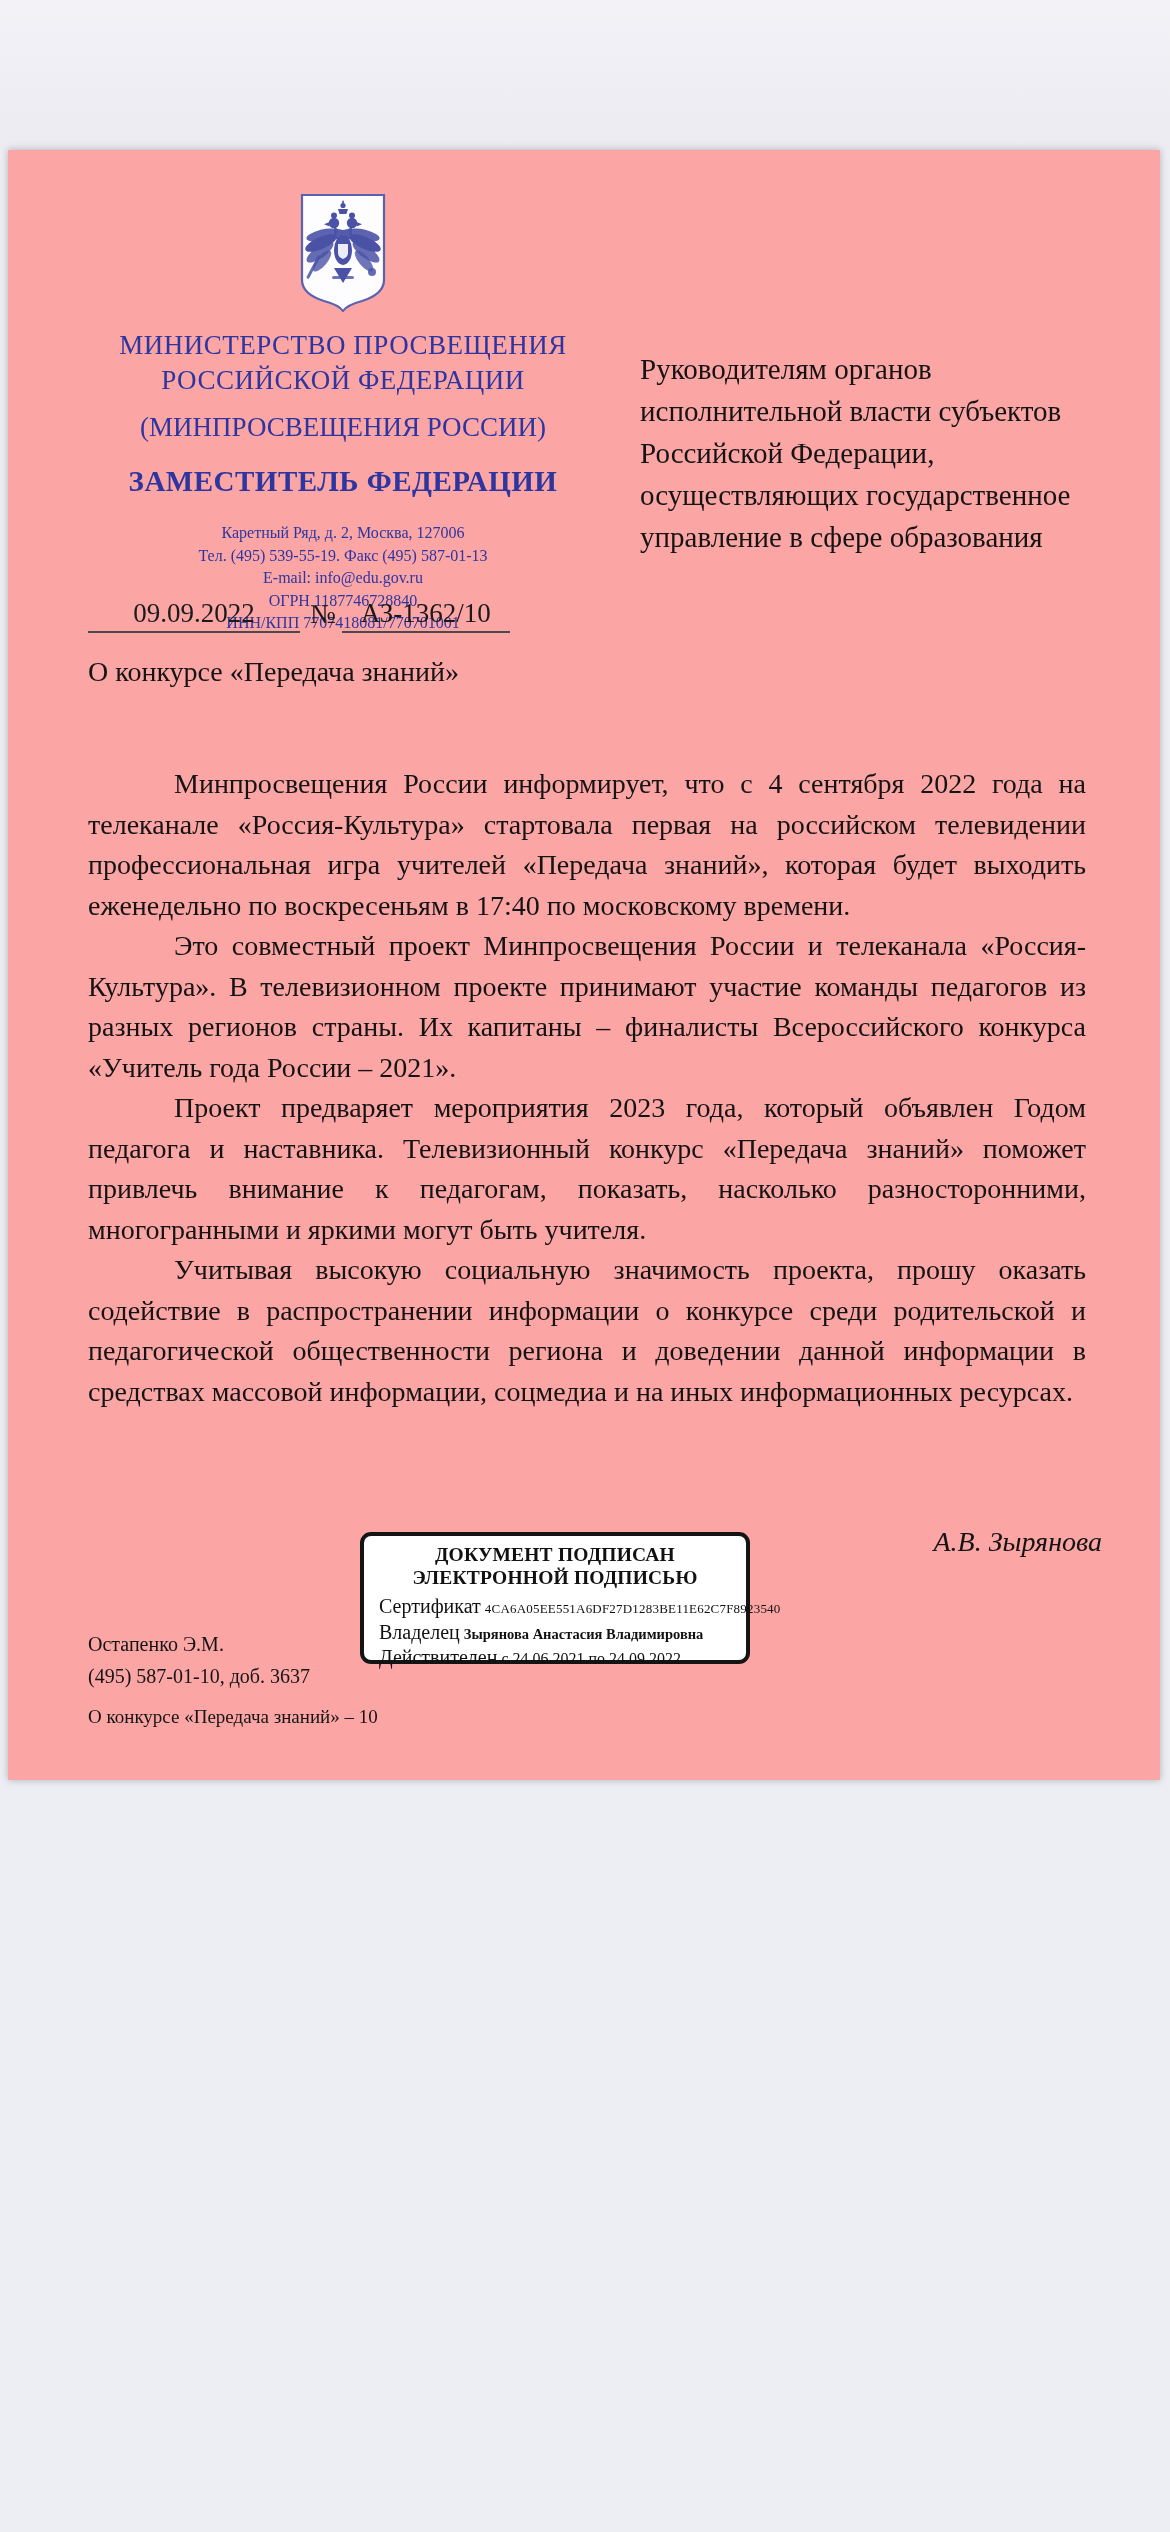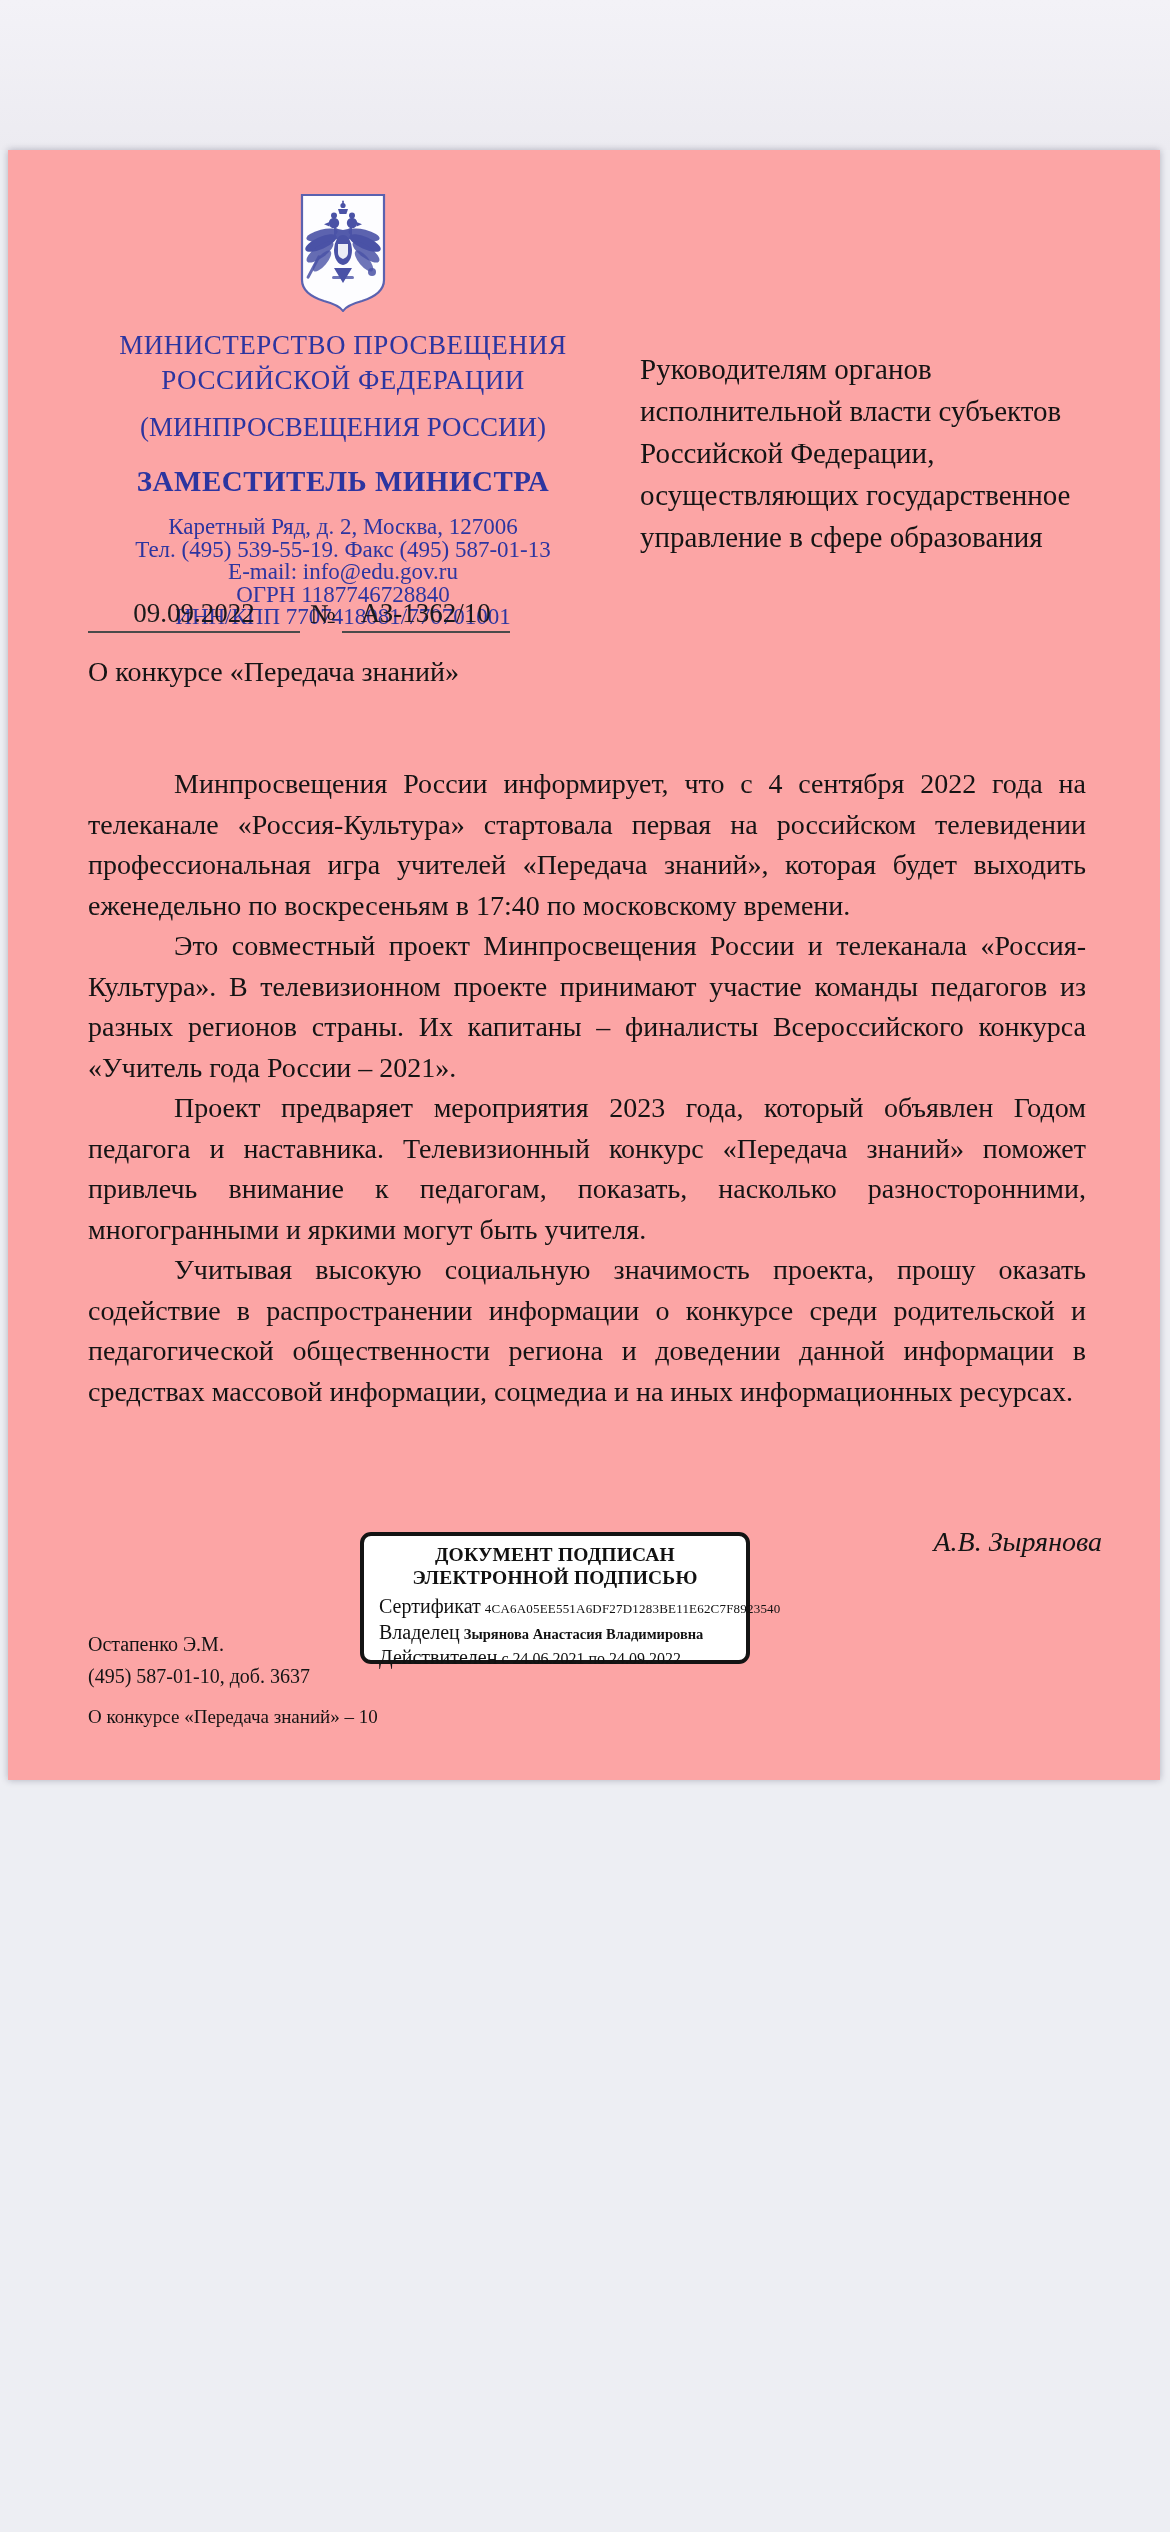--- a/index.html
+++ b/index.html
@@ -19,21 +19,21 @@
   }
   
   .letterhead{
     position:absolute;left:62px;top:42px;width:546px;
     text-align:center;color:#2c35a0;
   }
   .emblem{display:block;margin:0 auto 16px auto;}
   .org-line{font-size:27px;line-height:35px;letter-spacing:.5px;}
   .org-short{font-size:27px;line-height:35px;margin-top:12px;}
   .position-title{font-size:29px;font-weight:bold;margin-top:20px;letter-spacing:.5px;}
-  .contact-block{margin-top:18px;font-size:23px;line-height:22.5px;}
+  .contact-block{margin-top:24px;font-size:16px;line-height:22.5px;}
   
   .recipient{
     position:absolute;left:632px;top:198px;width:452px;
     font-size:29px;line-height:42px;color:#141414;
   }
   
   .ref-row{
     position:absolute;left:80px;top:448px;width:620px;
     display:flex;align-items:center;
     font-size:27px;color:#1a1a1a;
@@ -123,21 +123,21 @@
         <path d="M38 76 h18 l-9 15 z"></path>
         <rect x="36" y="84" width="22" height="3" rx="1.5" opacity=".8"></rect>
 
         <rect x="16" y="62" width="3" height="26" rx="1.5" transform="rotate(28 17.5 75)" opacity=".85"></rect>
         <circle cx="76" cy="80" r="4" opacity=".85"></circle>
       </g>
     </svg>
     <div class="org-line">МИНИСТЕРСТВО ПРОСВЕЩЕНИЯ</div>
     <div class="org-line">РОССИЙСКОЙ ФЕДЕРАЦИИ</div>
     <div class="org-short">(МИНПРОСВЕЩЕНИЯ РОССИИ)</div>
-    <div class="position-title">ЗАМЕСТИТЕЛЬ МИНИСТРА</div>
+    <div class="position-title">ЗАМЕСТИТЕЛЬ ФЕДЕРАЦИИ</div>
     <div class="contact-block">
       <div>Каретный Ряд, д. 2, Москва, 127006</div>
       <div>Тел. (495) 539-55-19. Факс (495) 587-01-13</div>
       <div>E-mail: info@edu.gov.ru</div>
       <div>ОГРН 1187746728840</div>
       <div>ИНН/КПП 7707418081/770701001</div>
     </div>
   </div>
 
   <div class="recipient">Руководителям органов исполнительной власти субъектов Российской Федерации, осуществляющих государственное управление в сфере образования</div>

